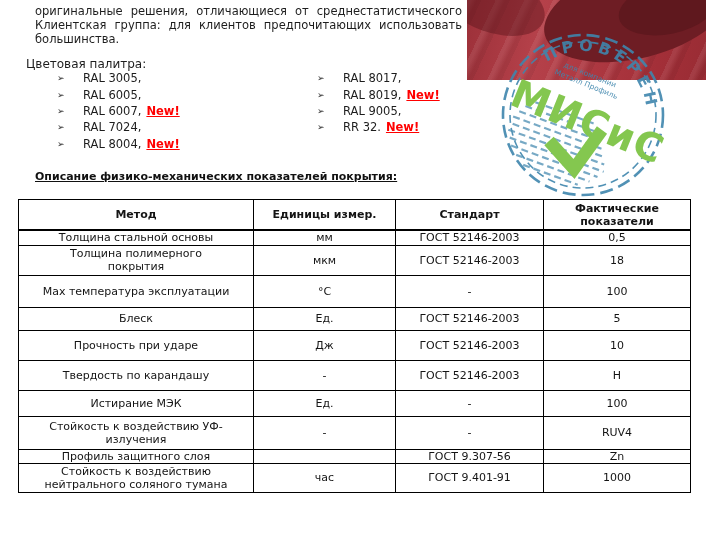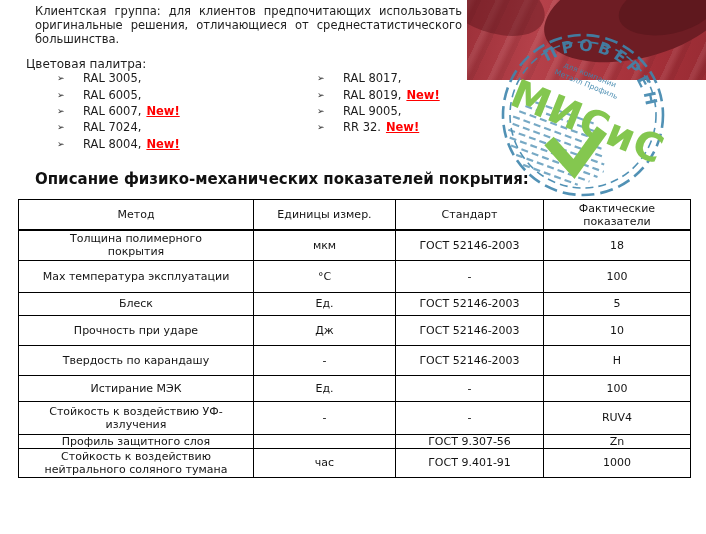--- a/index.html
+++ b/index.html
@@ -26,29 +26,29 @@
   .intro .jl{text-align:justify;text-align-last:justify;}
   .palette-title{position:absolute;left:26px;top:57px;font-size:12px;}
   .plist{position:absolute;top:70px;margin:0;padding:0;list-style:none;}
   .plist.left{left:57px;}
   .plist.right{left:317px;}
   .plist li{display:flex;align-items:center;height:16.4px;font-size:11.5px;}
   .plist .blt{width:26px;font-size:9px;color:#2a2a2a;}
   .plist .new{color:#f00;font-weight:bold;text-decoration:underline;margin-left:5px;text-align:right;}
 
   
-  .section-heading{position:absolute;left:35px;top:170px;font-size:15px;font-weight:bold;
-                   color:#111;}
+  .section-heading{position:absolute;left:35px;top:170px;font-size:11px;font-weight:bold;
+                   text-decoration:underline;color:#111;}
 
   
   table.props{position:absolute;left:18px;top:199px;width:672px;border-collapse:collapse;
               table-layout:fixed;font-size:11px;color:#141414;}
   table.props th,table.props td{border:1px solid #000;text-align:center;vertical-align:middle;
               padding:0 6px;line-height:13px;overflow:hidden;}
-  table.props th{font-weight:normal;white-space:pre-line;height:29px;border-bottom-width:2px;}
+  table.props th{font-weight:bold;white-space:pre-line;height:29px;border-bottom-width:2px;}
   table.props td:first-child{white-space:pre-line;padding:0 10px;}
 </style>
 </head>
 <body>
 
 <div class="page">
 
   <div class="photo">
     <div class="tex"></div>
     <div class="fold1"></div>
@@ -81,22 +81,22 @@
         <line x1="22" y1="135" x2="114" y2="135"></line>
         <line x1="30" y1="142" x2="108" y2="142"></line>
         <line x1="40" y1="149" x2="98" y2="149"></line>
       </g>
       <text x="16" y="76" transform="rotate(22 16 76)" font-size="39" font-weight="bold" letter-spacing="1" fill="#77c13d" font-family="DejaVu Sans, sans-serif">МИСиС</text>
       <path d="M 57 113 L 82 141 L 110 102" fill="none" stroke="#77c13d" stroke-width="12.5"></path>
     </g>
   </svg>
 
   <div class="intro">
+    <div class="jl">оригинальные решения, отличающиеся от среднестатистического</div>
     <div class="jl">Клиентская группа: для клиентов предпочитающих использовать</div>
-    <div class="jl">оригинальные решения, отличающиеся от среднестатистического</div>
     <div>большинства.</div>
   </div>
 
   <div class="palette-title">Цветовая палитра:</div>
   <ul class="plist left">
       <li>
         <span class="blt">➢</span>
         <span>RAL 3005,</span>
       </li>
       <li>
@@ -151,20 +151,26 @@
     <thead>
         <tr>
           <th>Метод</th>
           <th>Единицы измер.</th>
           <th>Стандарт</th>
           <th>Фактические
 показатели</th>
         </tr>
       </thead>
     <tbody>
+        <tr style="height: 15px;">
+          <td>Толщина стальной основы</td>
+          <td>мм</td>
+          <td>ГОСТ 52146-2003</td>
+          <td>0,5</td>
+        </tr>
         <tr style="height: 30px;">
           <td>Толщина полимерного
 покрытия</td>
           <td>мкм</td>
           <td>ГОСТ 52146-2003</td>
           <td>18</td>
         </tr>
         <tr style="height: 32px;">
           <td>Мах температура эксплуатации</td>
           <td>°С</td>

